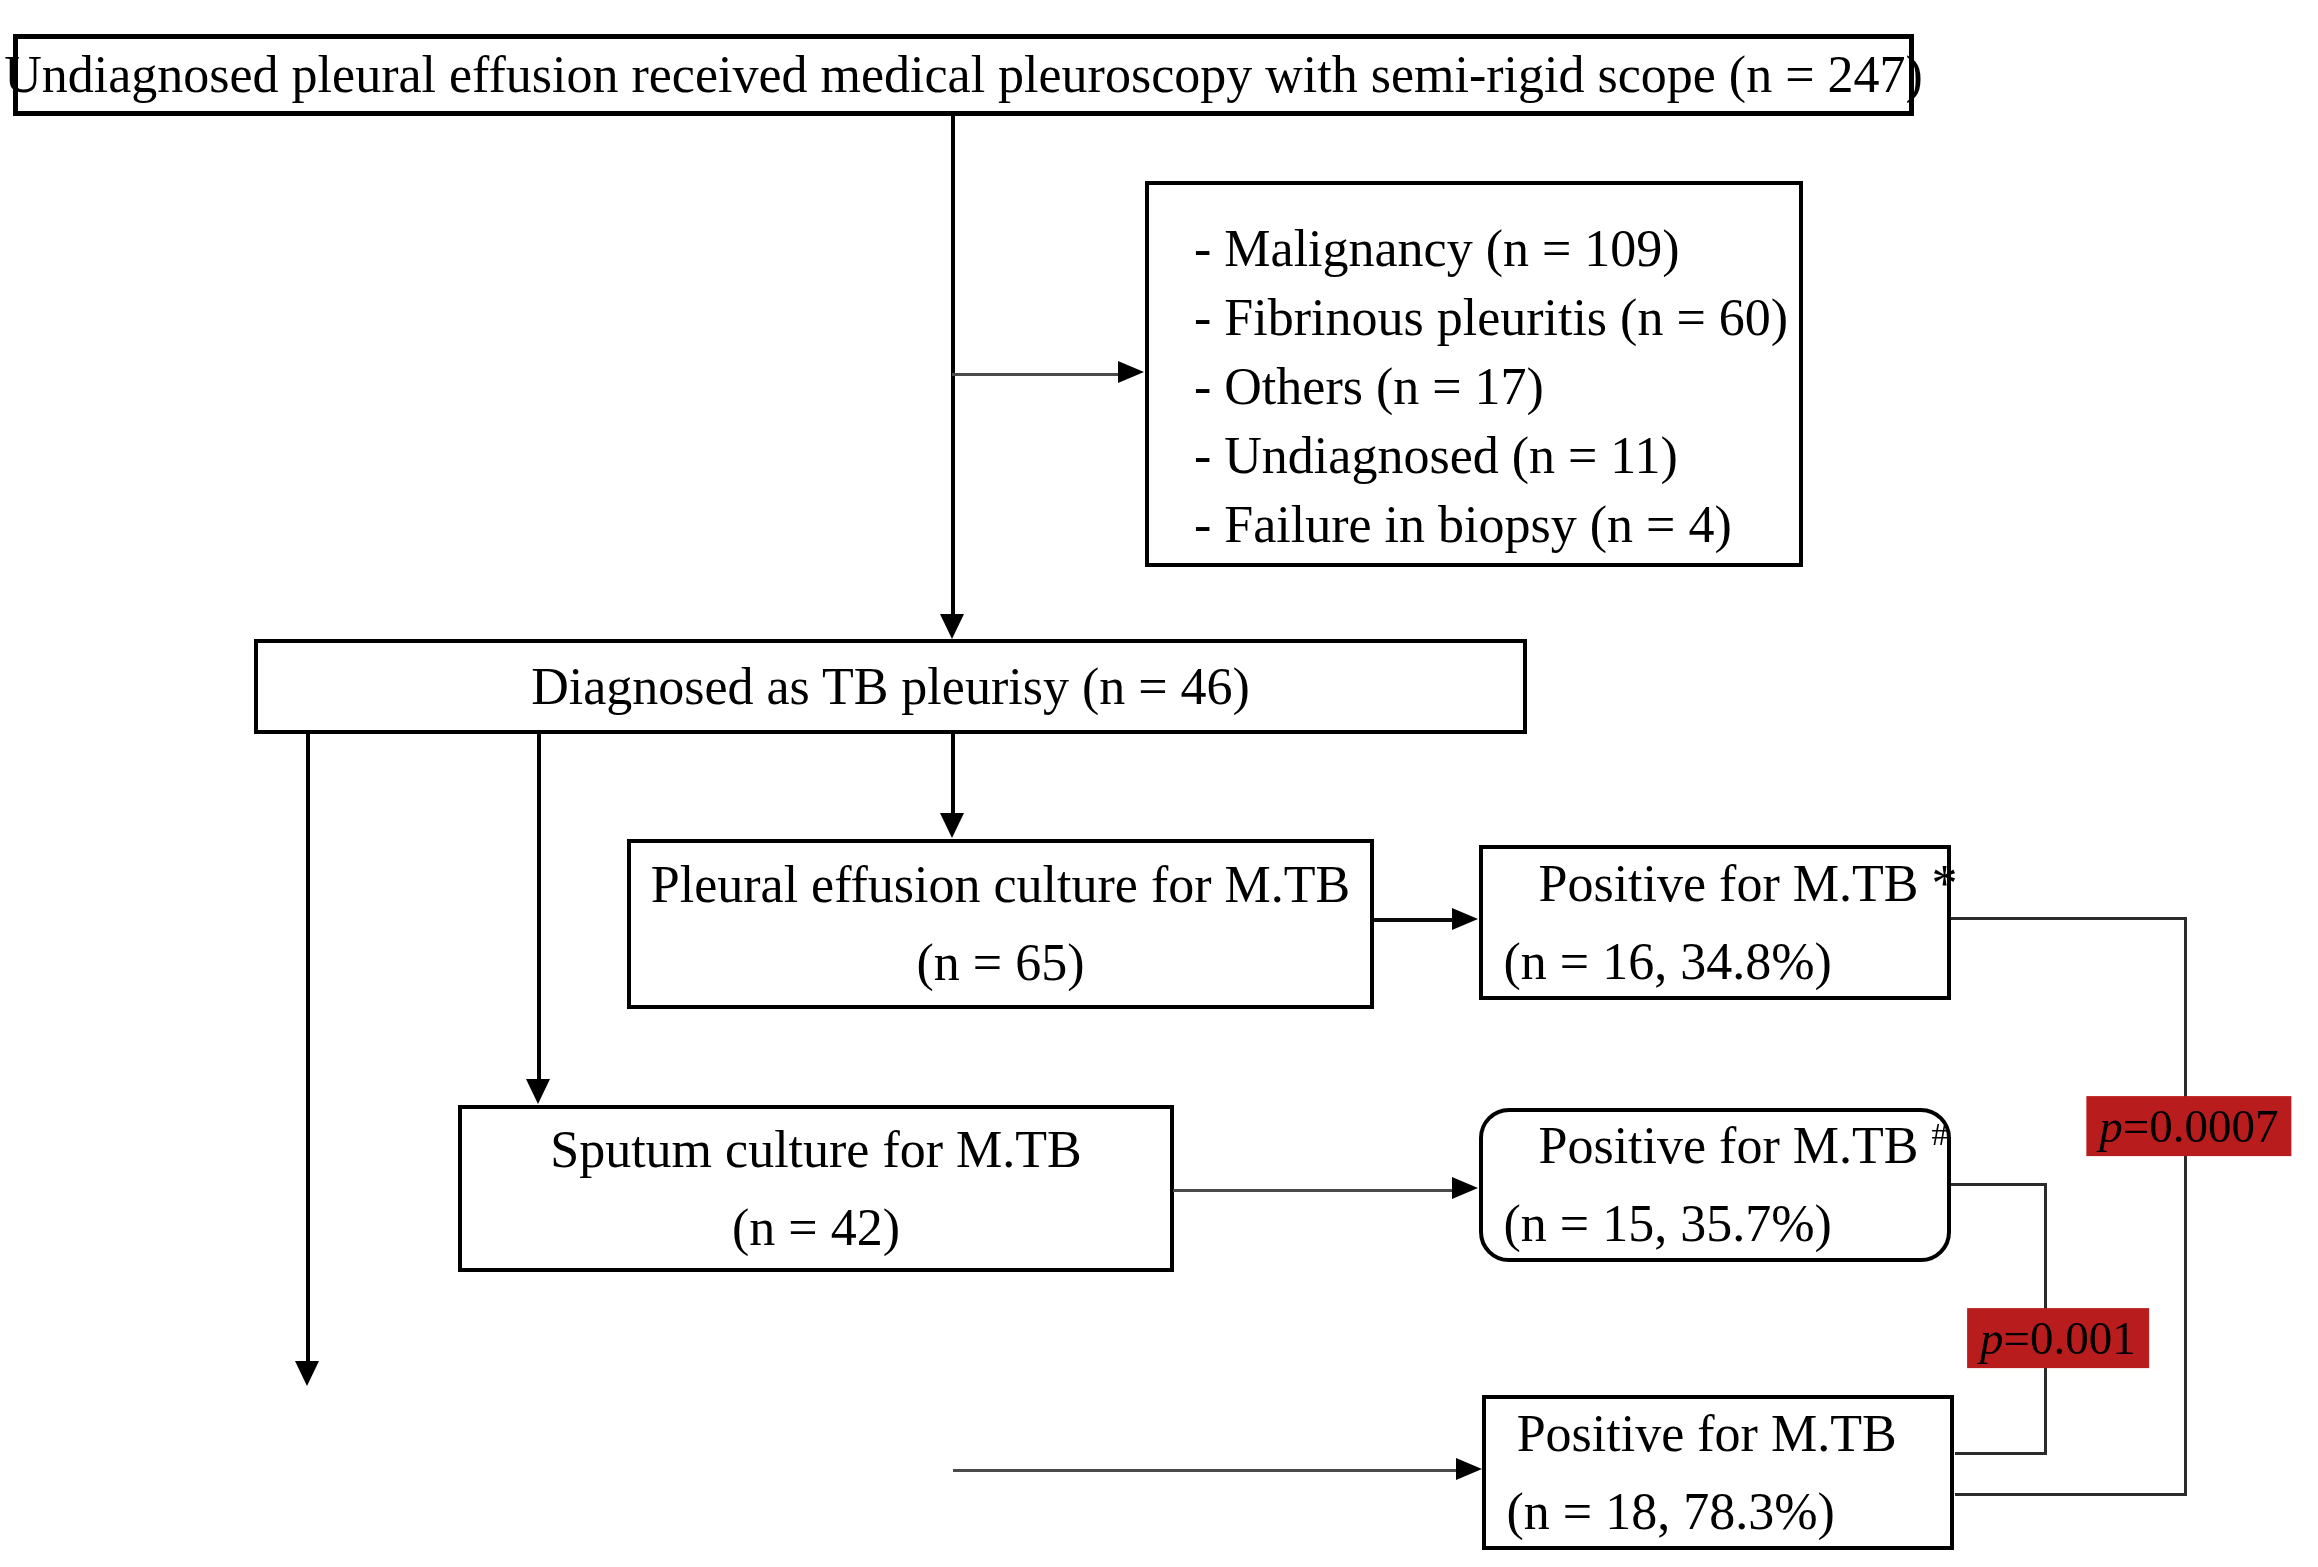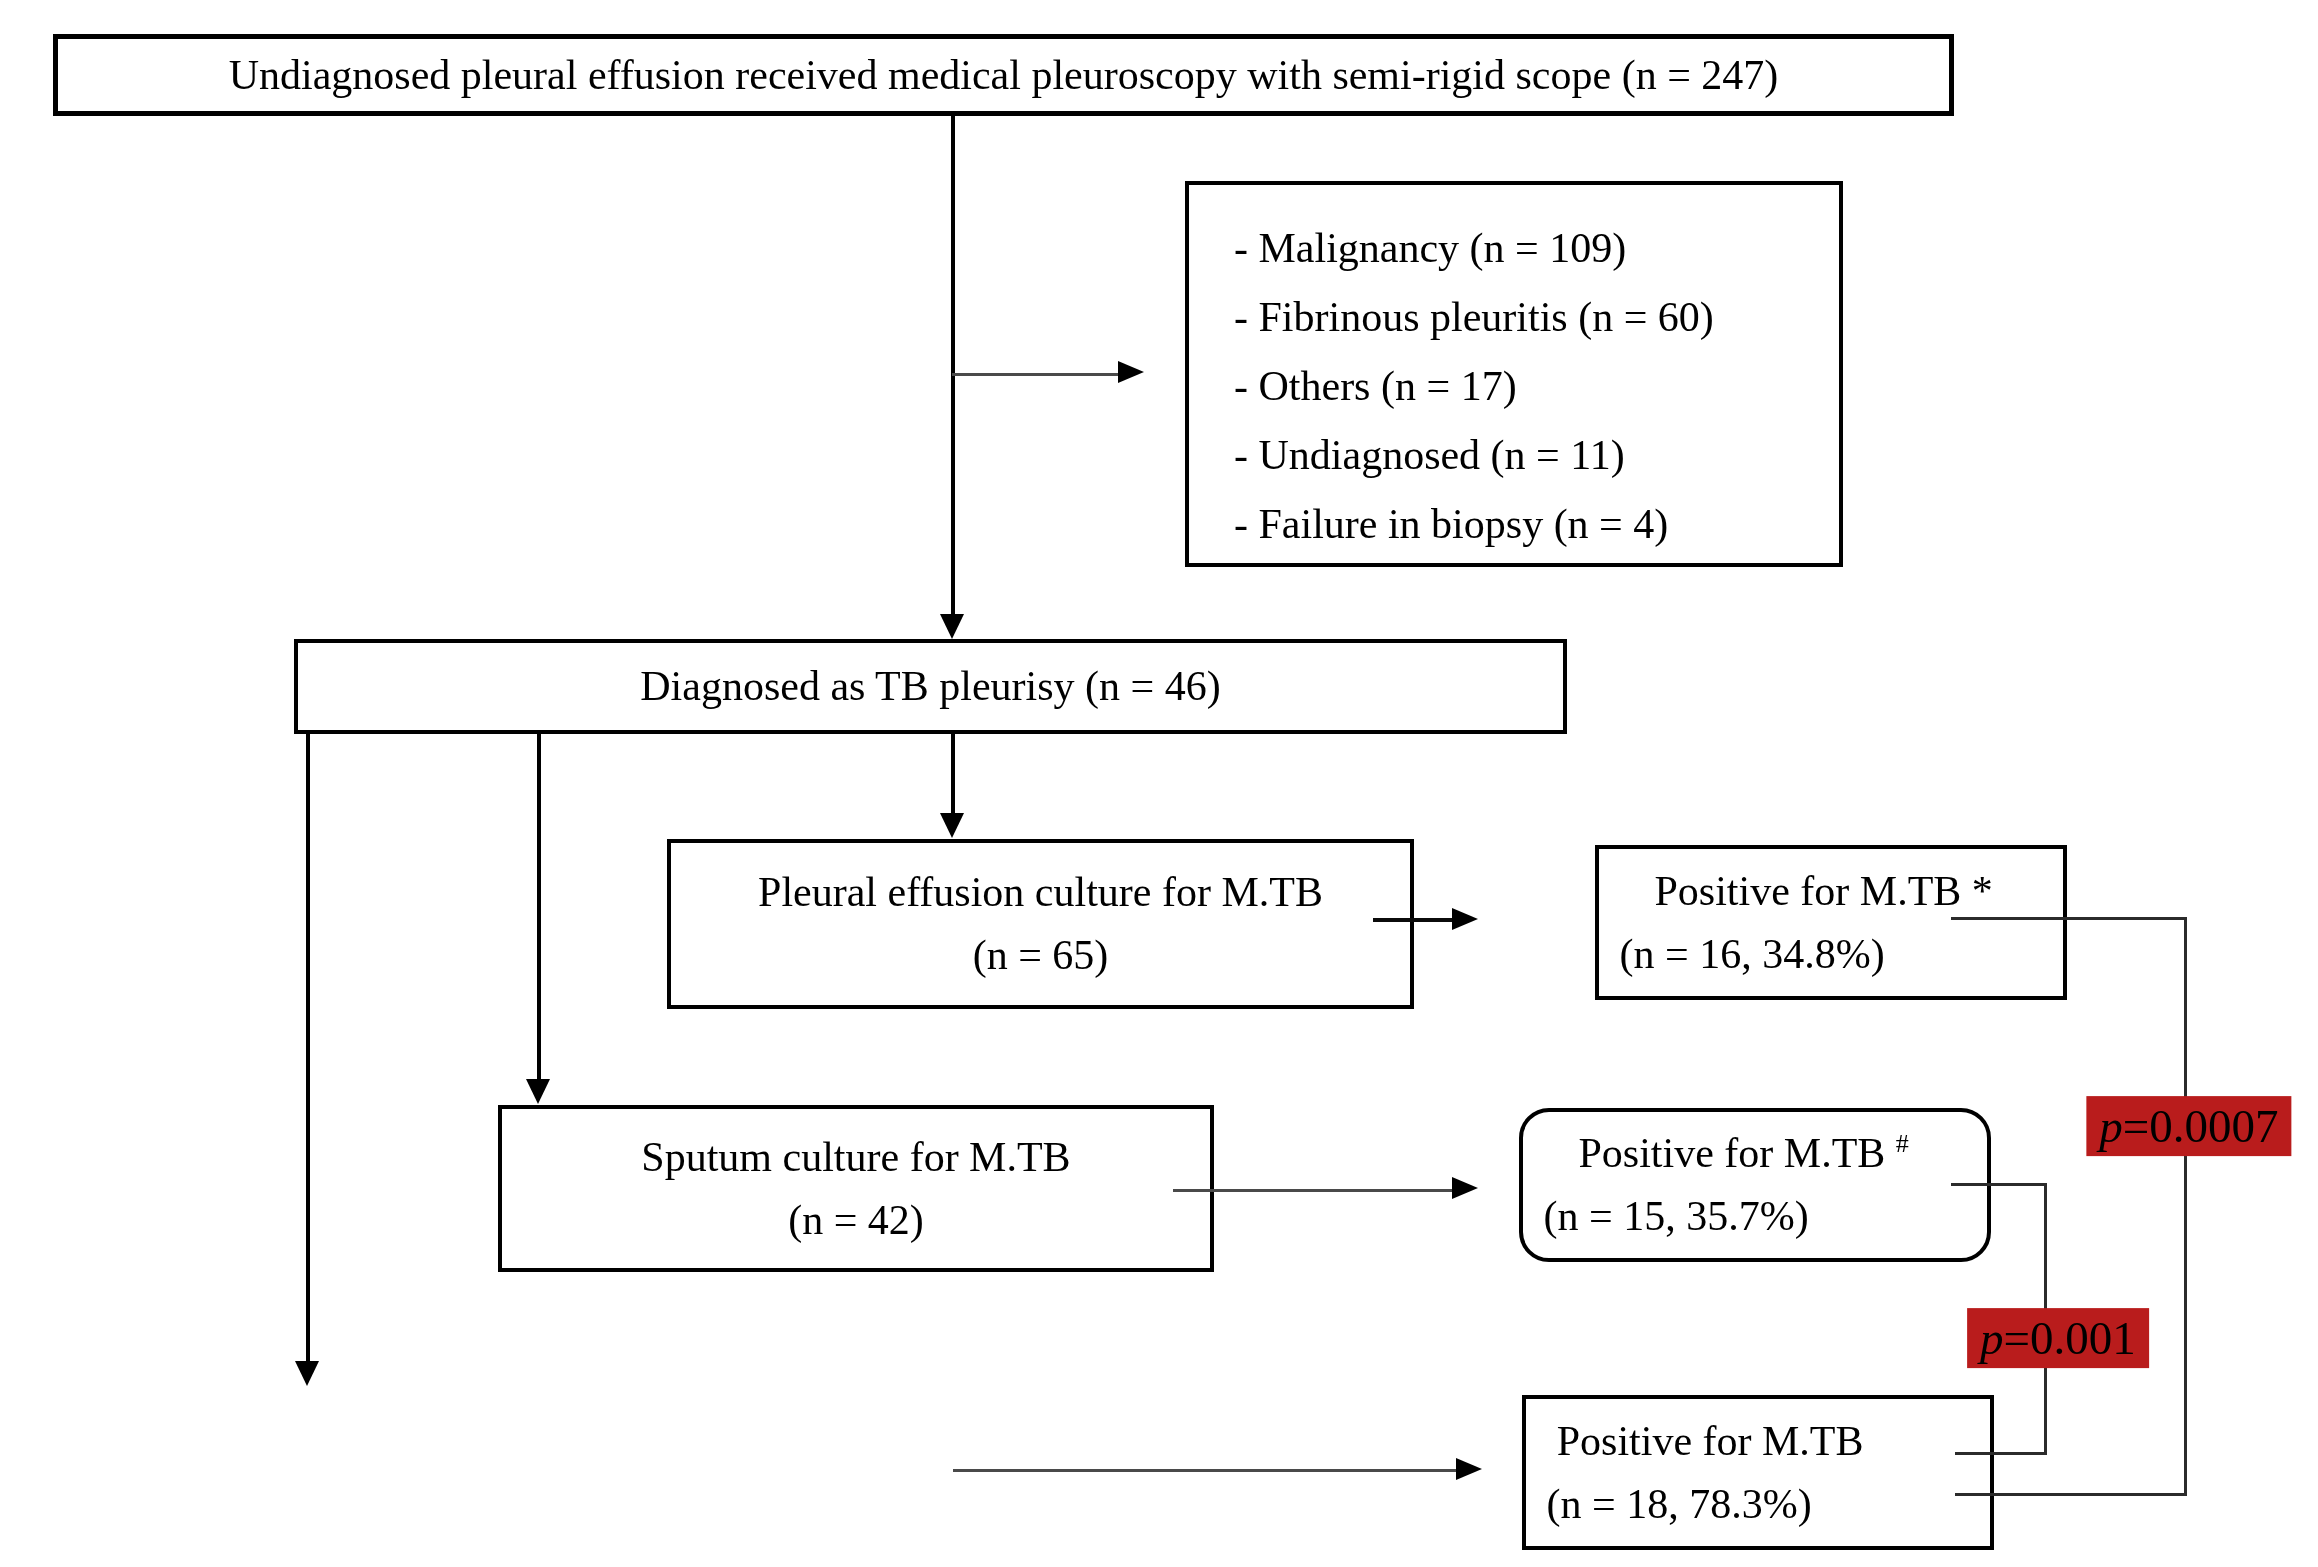--- a/index.html
+++ b/index.html
@@ -13,23 +13,22 @@
     overflow:hidden;
   }
   .box{
     position:absolute;
     box-sizing:border-box;
     border:4.4px solid #000;
     background:#fff;
     display:flex;
     flex-direction:column;
     justify-content:center;
-    font-size:42px;
+    font-size:52px;
     line-height:1.5;
-    margin-left:40px;
   }
   .box.center{align-items:center;text-align:center;}
   .box.leftalign{align-items:flex-start;text-align:left;padding-left:20.5px;}
   .box.thick{border-width:5.1px;}
   .excl{justify-content:flex-start;padding:29px 22px 9px 45px;}
   .excl-item{line-height:69px;white-space:nowrap;}
   .vline{position:absolute;width:3.7px;background:#000;}
   .hline{position:absolute;height:2.9px;background:#4a4a4a;}
   .hline.black{height:3.7px;background:#0b0b0b;}
   .bracket{position:absolute;background:#2b2b2b;}
@@ -97,21 +96,21 @@
   <div class="ah-down" style="left:295px;top:1361px;"></div>
 
   <div class="box center" style="left:627px;top:839px;width:747px;height:170px;">
     <span class="bl">Pleural effusion culture for M.TB</span>
     <span class="bl">(n = 65)</span>
   </div>
 
   <div class="hline black" style="left:1373px;top:918px;width:82px;"></div>
   <div class="ah-right" style="left:1452px;top:908px;"></div>
 
-  <div class="box leftalign" style="left:1555px;top:845px;width:472px;height:155px;">
+  <div class="box leftalign" style="left:1479px;top:845px;width:472px;height:155px;">
     <span class="bl indent-lg"><span>Positive for M.TB</span> <span class="marker">*</span></span>
     <span class="bl">(n = 16, 34.8%)</span>
   </div>
 
   <div class="box center" style="left:458px;top:1105px;width:716px;height:167px;">
     <span class="bl">Sputum culture for M.TB</span>
     <span class="bl">(n = 42)</span>
   </div>
 
   <div class="hline" style="left:1173px;top:1189px;width:281px;"></div>

